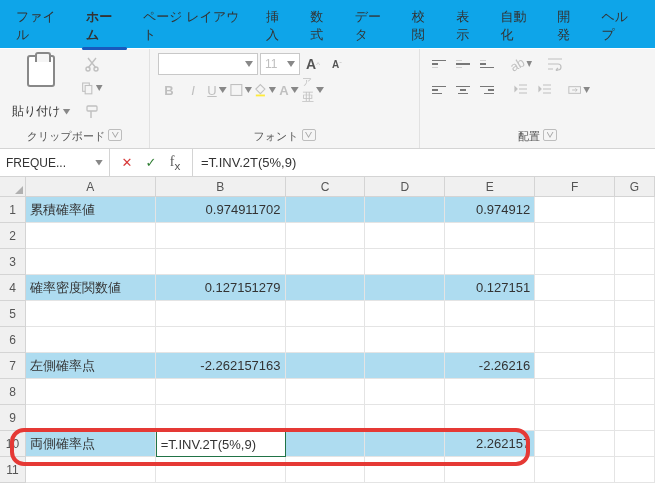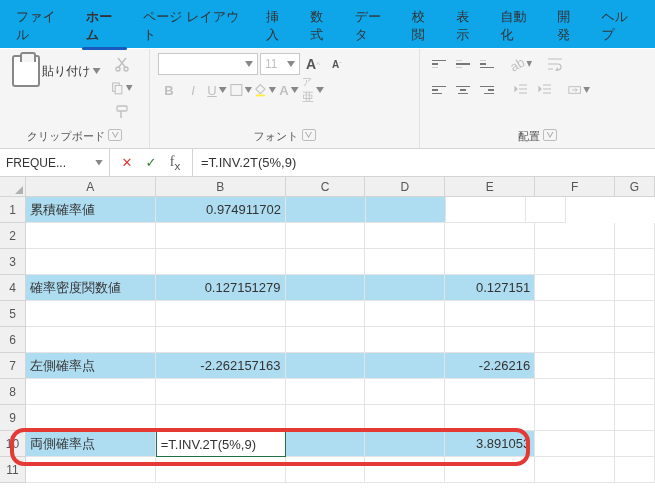--- a/index.html
+++ b/index.html
@@ -7,21 +7,21 @@
 .tabs{display:flex;gap:0;padding:4px 6px 0 6px;background:#0ea5e9;border-bottom:1px solid #fff}
 .tab{padding:4px 10px;cursor:pointer;position:relative;font-size:13px}
 .tab.active{font-weight:600}
 .tab.active::after{content:"";position:absolute;left:6px;right:6px;bottom:-2px;height:3px;background:#185abd;border-radius:2px}
 .ribbon{display:flex;background:#f5f5f5;border-bottom:1px solid #d4d4d4;height:100px}
 .rgroup{display:flex;flex-direction:column;justify-content:space-between;border-right:1px solid #e1e1e1;padding:4px 8px 2px 8px}
 .gbody{display:flex;gap:6px;align-items:flex-start;flex:1}
 .glabel{text-align:center;font-size:11px;color:#555;padding:2px 0;display:flex;align-items:flex-start;justify-content:center;gap:3px}
 .drop-indicator{width:14px;height:12px;border:1px solid #bdbdbd;border-radius:2px;display:inline-flex;align-items:center;justify-content:center;position:relative}
 .drop-indicator::after{content:"";width:7px;height:6px;background:#a8a8a8;display:block;clip-path:polygon(50% 100%,100% 0,85% 0,50% 70%,15% 0,0 0)}
-.bigbtn{display:flex;flex-direction:row;align-items:center;gap:2px;padding:2px 4px;cursor:pointer;border-radius:3px}
+.bigbtn{display:flex;flex-direction:column;align-items:center;gap:16px;padding:2px 4px;cursor:pointer;border-radius:3px}
 .smallbtn{width:22px;height:22px;display:flex;align-items:center;justify-content:center;cursor:pointer;border-radius:3px;color:#666}
 .btncol{display:flex;flex-direction:column;gap:2px}
 .btnrow{display:flex;gap:2px;align-items:center}
 .clipicon{width:28px;height:32px;border:2px solid #888;border-radius:3px;position:relative;background:#fff}
 .clipicon::before{content:"";position:absolute;top:-5px;left:6px;width:12px;height:8px;border:2px solid #888;border-radius:3px 3px 0 0;border-bottom:none;background:#f5f5f5}
 .caret{width:8px;height:6px;margin-left:2px;display:inline-block;background:#888;clip-path:polygon(0 0,100% 0,50% 100%)}
 .fontsel{border:1px solid #c8c8c8;background:#fff;height:22px;padding:0 4px;display:flex;align-items:center;min-width:100px;color:#999;font-size:12px}
 .sizesel{border:1px solid #c8c8c8;background:#fff;height:22px;width:40px;padding:0 4px;display:flex;align-items:center;color:#999;font-size:12px}
 .fxbar{display:flex;align-items:center;border-bottom:1px solid #d4d4d4;height:28px;background:#fff}
 .namebox{width:110px;border-right:1px solid #d4d4d4;height:100%;display:flex;align-items:center;padding:0 6px;font-size:12px}
@@ -282,20 +282,21 @@
     <div class="ch cF">F</div>
     <div class="ch cG">G</div>
   </div>
 
   <div class="row">
     <div class="rh">1</div>
     <div class="cell cA hl">累積確率値</div>
     <div class="cell cB hl right">0.974911702</div>
     <div class="cell cC hl"></div>
     <div class="cell cD hl"></div>
+    <div class="cell cE hl right">0.974912</div>
     <div class="cell cF"></div>
     <div class="cell cG"></div>
   </div>
   <div class="row">
     <div class="rh">2</div>
     <div class="cell cA"></div>
       <div class="cell cB"></div>
       <div class="cell cC"></div>
       <div class="cell cD"></div>
       <div class="cell cE"></div>
@@ -371,21 +372,21 @@
       <div class="cell cE"></div>
       <div class="cell cF"></div>
       <div class="cell cG"></div>
   </div>
   <div class="row">
     <div class="rh">10</div>
     <div class="cell cA hl">両側確率点</div>
     <div class="cell cB hl editing">=T.INV.2T(5%,9)</div>
     <div class="cell cC hl"></div>
     <div class="cell cD hl"></div>
-    <div class="cell cE hl right">3.891053</div>
+    <div class="cell cE hl right">2.262157</div>
     <div class="cell cF"></div>
     <div class="cell cG"></div>
   </div>
   <div class="row">
     <div class="rh">11</div>
     <div class="cell cA"></div>
       <div class="cell cB"></div>
       <div class="cell cC"></div>
       <div class="cell cD"></div>
       <div class="cell cE"></div>

